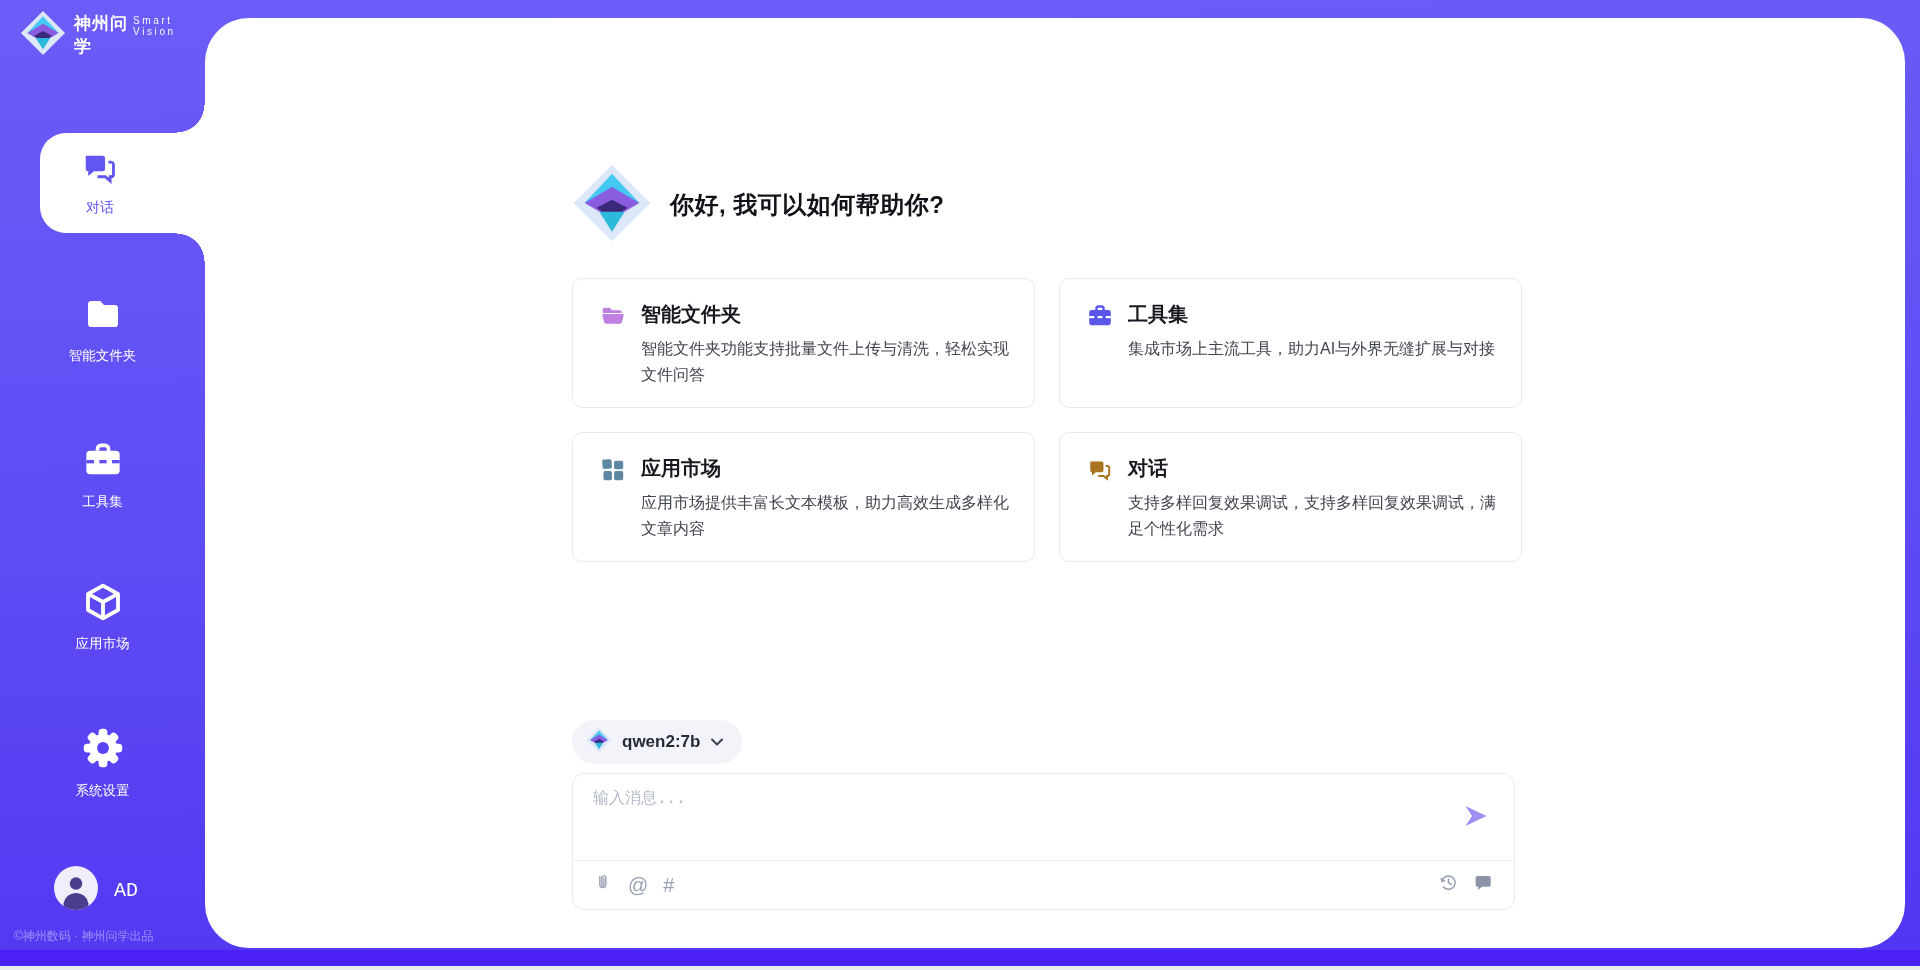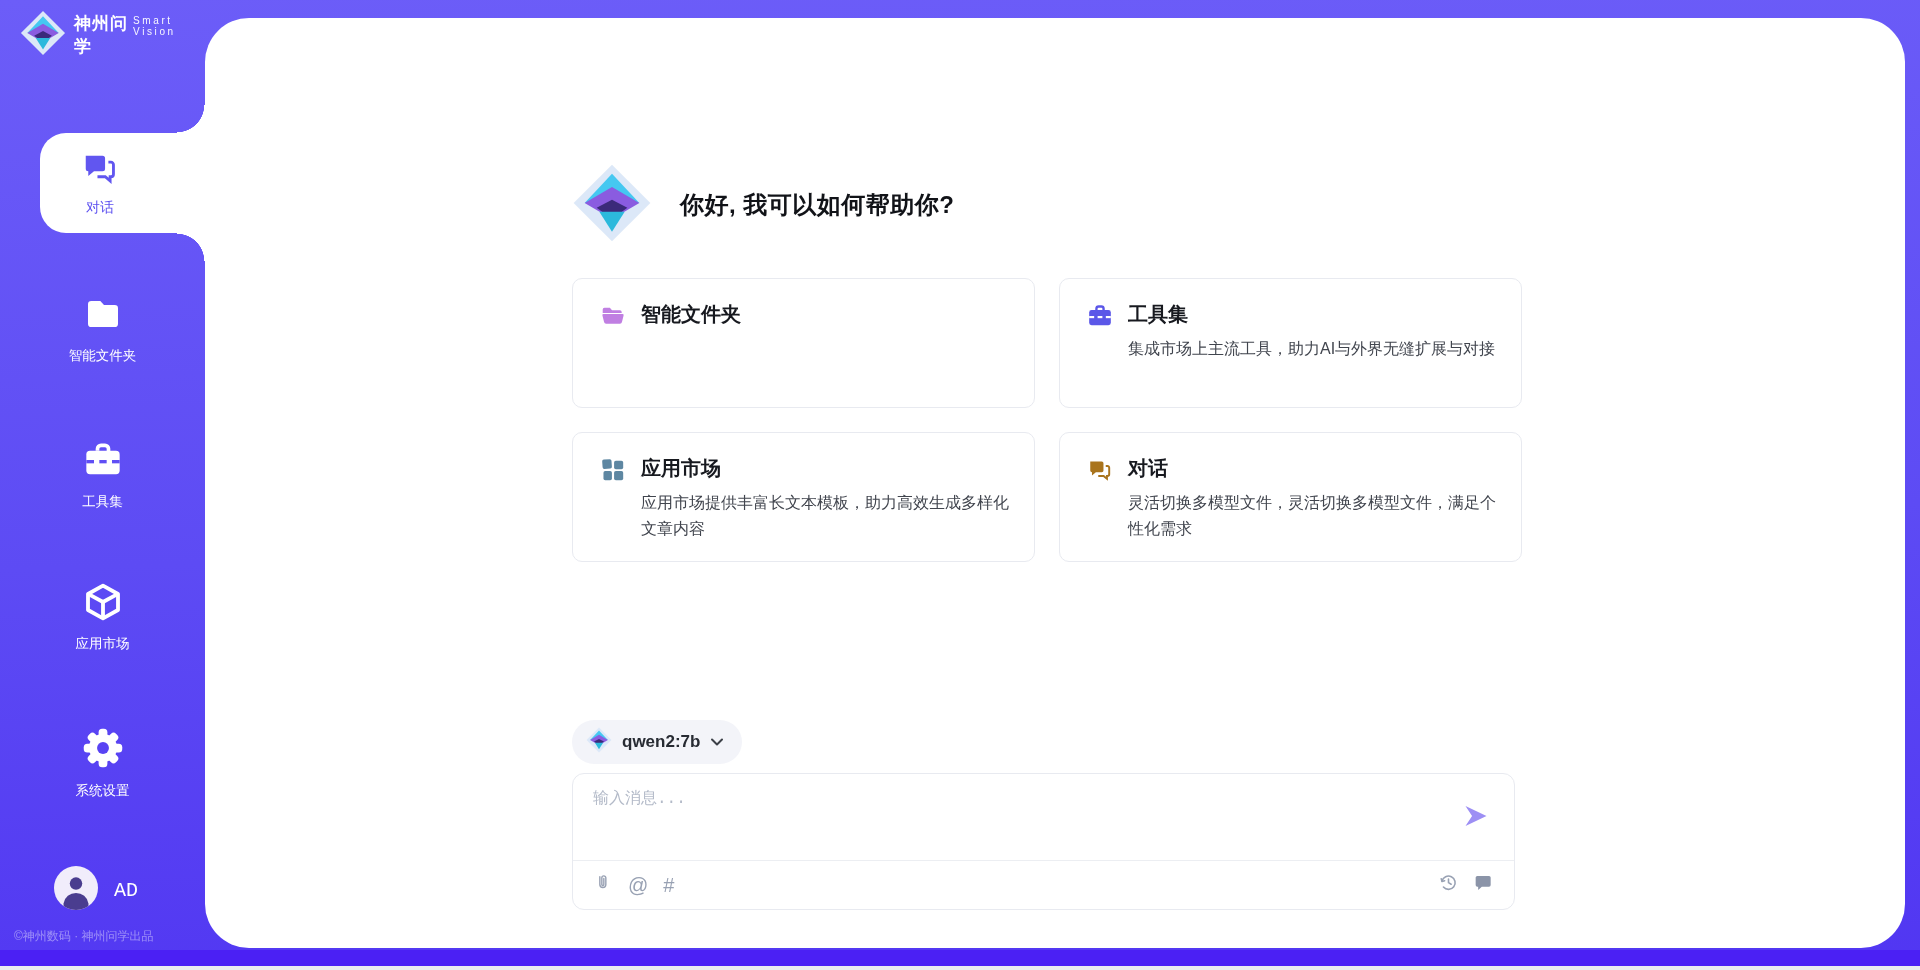--- a/index.html
+++ b/index.html
@@ -38,21 +38,21 @@
   .nav-item .nav-label { color:#ffffff; font-size:13.5px; }
   .ni-2 { top:294px; } .ni-3 { top:440px; } .ni-4 { top:582px; } .ni-5 { top:727px; }
 
   .user-row { position:absolute; top:866px; left:54px; display:flex; align-items:center; gap:16px; cursor:pointer; }
   .user-name { color:#fff; font-size:20px;font-family:Liberation Mono, monospace; }
   .side-footer { position:absolute; top:928px; left:14px; color:rgba(255,255,255,.42); font-size:12px; }
 
   
   .content { position:absolute; left:572px; top:165px; width:950px; z-index:2; }
 
-  .greeting { display:flex; align-items:center; gap:28px; height:80px; margin-bottom:33px; }
+  .greeting { display:flex; align-items:center; gap:18px; height:80px; margin-bottom:33px; }
   .greeting h1 { font-size:24px; font-weight:bold; color:#111318; letter-spacing:.5px; }
 
   .cards { display:grid; grid-template-columns:463px 463px; column-gap:24px; row-gap:24px; }
   .card { height:130px; background:#fff; border:1px solid #e8eaf0; border-radius:10px;
     padding:22px 20px 0 27px; display:flex; gap:15px; cursor:pointer; }
   .card-icon { flex:0 0 26px; height:26px; margin-top:2px; }
   .card-title { font-size:20px; font-weight:bold; color:#17191f; }
   .card-desc { margin-top:8px; font-size:16px; line-height:26px; color:#41454e; width:372px; }
 
   .model-pill { margin-top:158px; display:inline-flex; align-items:center; gap:10px;
@@ -211,20 +211,21 @@
 
       <div class="card">
         <span class="card-icon">
           <svg width="26" height="26" viewBox="0 0 24 24" fill="#c07fe2">
             <path d="M2.5 6A1.6 1.6 0 0 1 4.1 4.4h5l2 2.2h7.3A1.6 1.6 0 0 1 20 8.2v1H2.5z"></path>
             <path d="M2.2 10.2h18.6a1 1 0 0 1 .97 1.24l-1.5 6.2a1.9 1.9 0 0 1-1.85 1.46H5.6a1.9 1.9 0 0 1-1.85-1.46l-1.5-6.2a1 1 0 0 1 .97-1.24z"></path>
           </svg>
         </span>
         <div>
           <div class="card-title">智能文件夹</div>
+          <div class="card-desc">智能文件夹功能支持批量文件上传与清洗，轻松实现文件问答</div>
         </div>
       </div>
 
       <div class="card">
         <span class="card-icon">
           <svg width="26" height="26" viewBox="0 0 24 24">
             <rect width="24" height="24" fill="#5b57e8" mask="url(#bcase)"></rect>
           </svg>
         </span>
         <div>
@@ -250,21 +251,21 @@
 
       <div class="card">
         <span class="card-icon">
           <svg width="26" height="26" viewBox="0 0 24 24">
             <path fill="#a9741d" d="M3 4.2h10.6a1.6 1.6 0 0 1 1.6 1.6v6.6a1.6 1.6 0 0 1-1.6 1.6H8.2l-3.6 3v-3H4.6A1.6 1.6 0 0 1 3 12.4V5.8z"></path>
             <path fill="none" stroke="#a9741d" stroke-width="1.8" d="M17.3 8.3h1.6a1.6 1.6 0 0 1 1.6 1.6v6a1.6 1.6 0 0 1-1.6 1.6h-.5v2.6l-3.1-2.6H10.4"></path>
           </svg>
         </span>
         <div>
           <div class="card-title">对话</div>
-          <div class="card-desc">灵活切换多模型文件，灵活切换多模型文件，满足个性化需求</div>
+          <div class="card-desc">支持多样回复效果调试，支持多样回复效果调试，满足个性化需求</div>
         </div>
       </div>
     </div>
 
     <div class="model-pill">
       <span>
         <svg width="26" height="26" viewBox="0 0 24 24">
             <use href="#gem"></use>
           </svg>
       </span>

